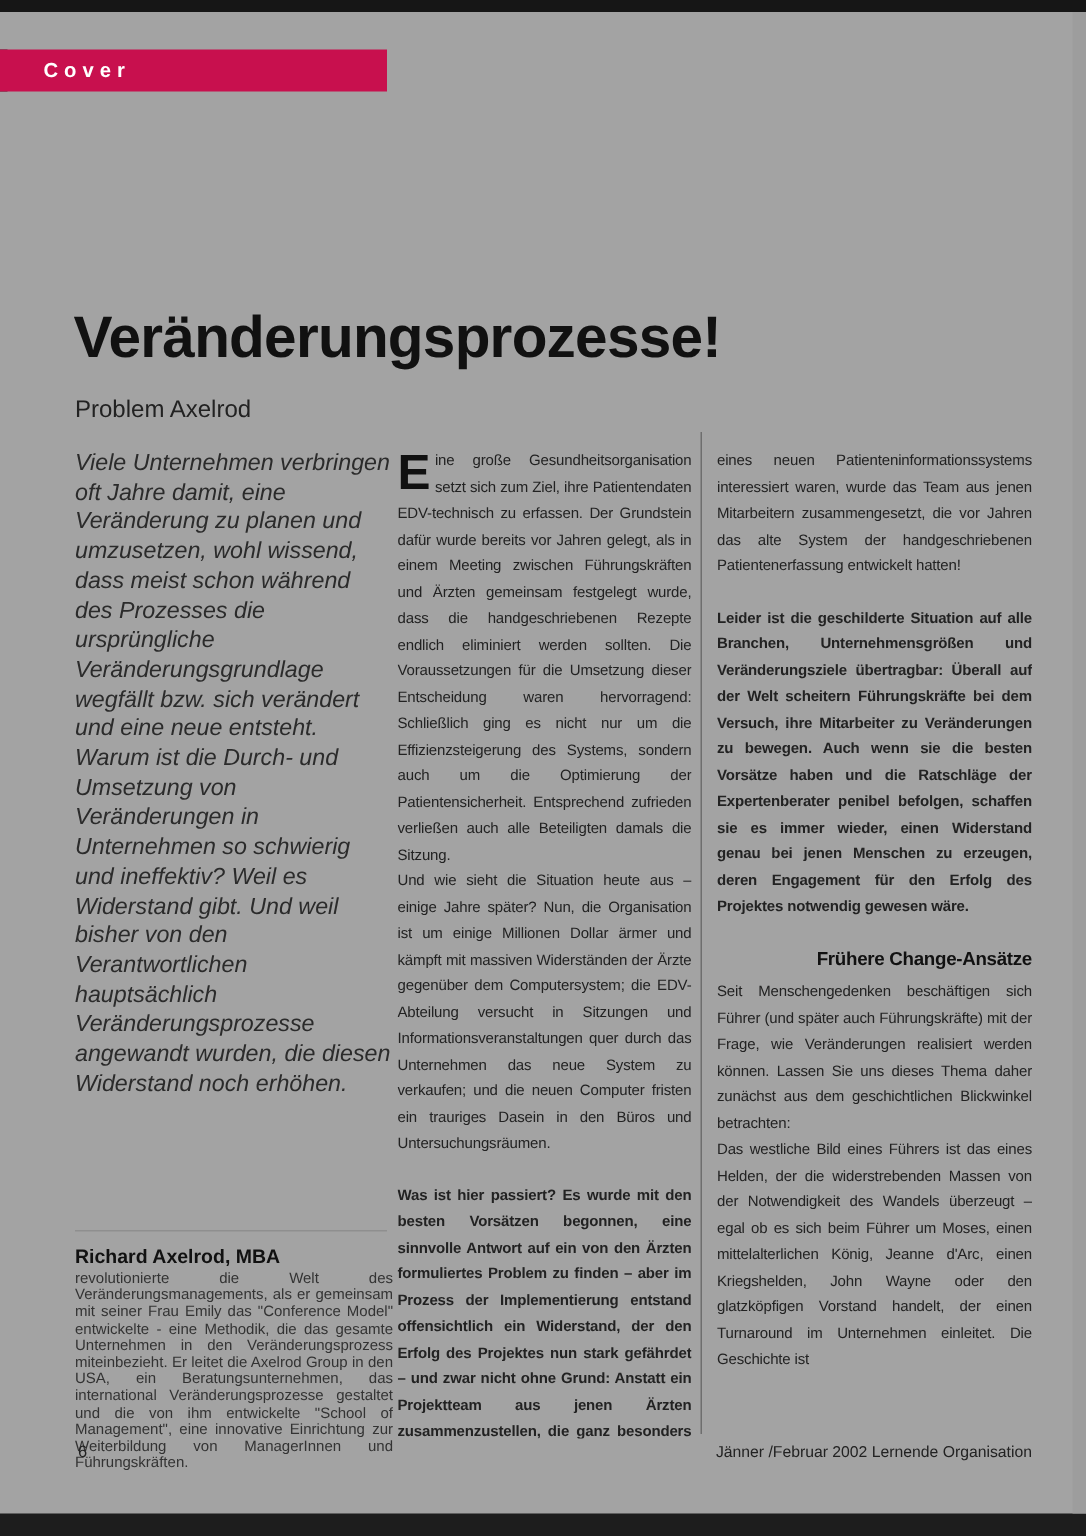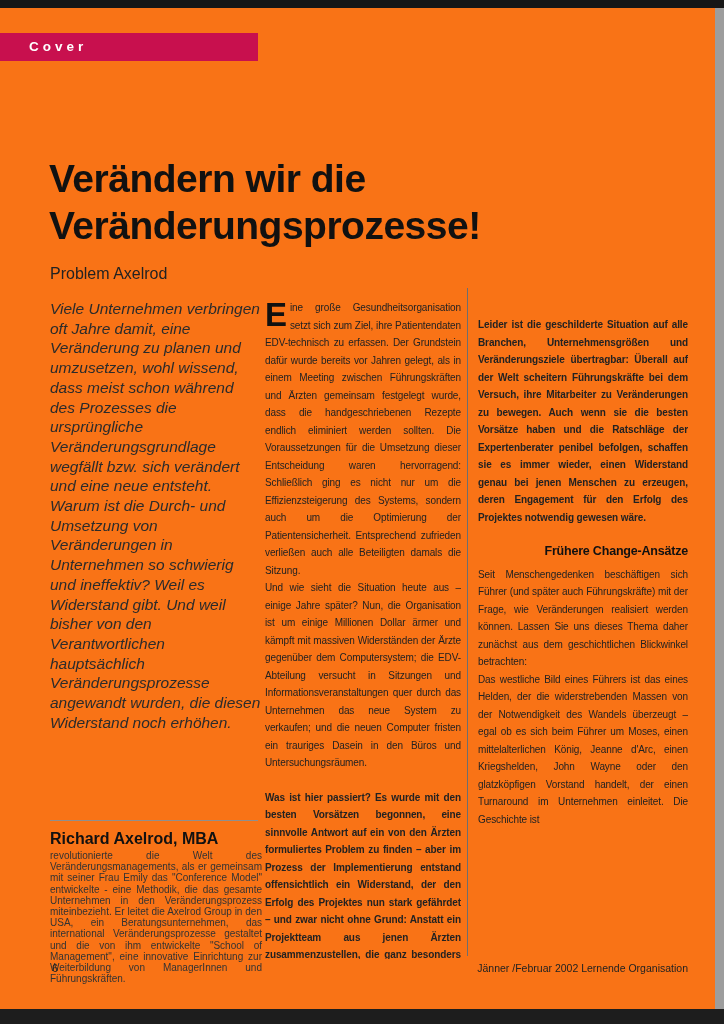--- a/index.html
+++ b/index.html
@@ -1,17 +1,17 @@
 <!DOCTYPE html>
 <html lang="de"><head>
 <meta charset="utf-8">
 <style>
   html,body{margin:0;padding:0;background:#e8e8e8;}
   .scan{
-    position:relative;width:724px;height:1024px;background:#f97316;
+    position:relative;width:724px;height:1024px;background:#a3a3a3;
     font-family:"Liberation Sans","DejaVu Sans",sans-serif;color:#1a1a1a;
     overflow:hidden;margin:0 auto;
   }
   .edge-top{position:absolute;left:0;top:0;width:724px;height:8px;background:#161616;}
   .edge-bottom{position:absolute;left:0;top:1009px;width:724px;height:15px;background:#1d1d1d;}
   .edge-right{position:absolute;left:715px;top:8px;width:9px;height:1001px;background:#9d9d9d;}
   .edge-left-sliver{position:absolute;left:0;top:33px;width:5px;height:28px;background:#2a2a2a;}
 
   .cover-bar{
     position:absolute;left:0;top:33px;width:258px;height:28px;
@@ -38,58 +38,59 @@
   .dropcap{
     float:left;font-weight:bold;font-size:33px;line-height:27px;
     padding:2px 3px 0 0;color:#111;
   }
   .col-divider{position:absolute;left:467px;top:288px;width:1px;height:668px;background:#6e6e6e;}
 
   h3.change-heading{margin:17px 0 5px 0;font-size:12.5px;font-weight:bold;color:#111;letter-spacing:-0.2px;text-align:right;}
 
   .bio{position:absolute;left:50px;top:820px;width:212px;}
   .bio-rule{width:208px;height:1px;background:#8f8f8f;margin-bottom:9px;}
-  .bio-name{font-size:16px;font-weight:bold;margin-bottom:2px;color:#111;}
+  .bio-name{font-size:13px;font-weight:bold;margin-bottom:2px;color:#111;}
   .bio-text{font-size:10px;line-height:11.2px;text-align:justify;color:#333;margin:0;}
 
   .footer-page-number{position:absolute;left:52px;top:962px;font-size:11px;color:#222;}
   .footer-issue{position:absolute;right:36px;top:962px;font-size:10.5px;color:#222;}
 </style>
 </head>
 <body>
 
 <div class="scan">
 
   <div class="edge-top"></div>
   <div class="edge-bottom"></div>
   <div class="edge-right"></div>
   <div class="edge-left-sliver"></div>
 
   <div class="cover-bar" id="cover-bar" style="background: rgb(200, 16, 78);">
     <span>Cover</span>
   </div>
 
-  <h1 class="title"><span>Verändern wir die</span><br><span>Veränderungsprozesse!</span></h1>
+  <h1 class="title"><br><span>Veränderungsprozesse!</span></h1>
 
   <div class="author">Problem Axelrod</div>
 
   <div class="col intro-col">
     <p>Viele Unternehmen verbringen oft Jahre damit, eine Veränderung zu planen und umzusetzen, wohl wissend, dass meist schon während des Prozesses die ursprüngliche Veränderungsgrundlage wegfällt bzw. sich verändert und eine neue entsteht.</p>
     <p>Warum ist die Durch- und Umsetzung von Veränderungen in Unternehmen so schwierig und ineffektiv? Weil es Widerstand gibt. Und weil bisher von den Verantwortlichen hauptsächlich Veränderungsprozesse angewandt wurden, die diesen Widerstand noch erhöhen.</p>
   </div>
 
   <div class="col body-col middle-col">
     <p><span class="dropcap">E</span><span>ine große Gesundheitsorganisation setzt sich zum Ziel, ihre Patientendaten EDV-technisch zu erfassen. Der Grundstein dafür wurde bereits vor Jahren gelegt, als in einem Meeting zwischen Führungskräften und Ärzten gemeinsam festgelegt wurde, dass die handgeschriebenen Rezepte endlich eliminiert werden sollten. Die Voraussetzungen für die Umsetzung dieser Entscheidung waren hervorragend: Schließlich ging es nicht nur um die Effizienzsteigerung des Systems, sondern auch um die Optimierung der Patientensicherheit. Entsprechend zufrieden verließen auch alle Beteiligten damals die Sitzung.</span></p>
     <p>Und wie sieht die Situation heute aus – einige Jahre später? Nun, die Organisation ist um einige Millionen Dollar ärmer und kämpft mit massiven Widerständen der Ärzte gegenüber dem Computersystem; die EDV-Abteilung versucht in Sitzungen und Informationsveranstaltungen quer durch das Unternehmen das neue System zu verkaufen; und die neuen Computer fristen ein trauriges Dasein in den Büros und Untersuchungsräumen.</p>
     <p class="spaced">Was ist hier passiert? Es wurde mit den besten Vorsätzen begonnen, eine sinnvolle Antwort auf ein von den Ärzten formuliertes Problem zu finden – aber im Prozess der Implementierung entstand offensichtlich ein Widerstand, der den Erfolg des Projektes nun stark gefährdet – und zwar nicht ohne Grund: Anstatt ein Projektteam aus jenen Ärzten zusammenzustellen, die ganz besonders am Aufbau</p>
   </div>
 
   <div class="col-divider"></div>
 
   <div class="col body-col right-col">
+    <p>eines neuen Patienteninformationssystems interessiert waren, wurde das Team aus jenen Mitarbeitern zusammengesetzt, die vor Jahren das alte System der handgeschriebenen Patientenerfassung entwickelt hatten!</p>
     <p class="spaced">Leider ist die geschilderte Situation auf alle Branchen, Unternehmensgrößen und Veränderungsziele übertragbar: Überall auf der Welt scheitern Führungskräfte bei dem Versuch, ihre Mitarbeiter zu Veränderungen zu bewegen. Auch wenn sie die besten Vorsätze haben und die Ratschläge der Expertenberater penibel befolgen, schaffen sie es immer wieder, einen Widerstand genau bei jenen Menschen zu erzeugen, deren Engagement für den Erfolg des Projektes notwendig gewesen wäre.</p>
     <h3 class="change-heading">Frühere Change-Ansätze</h3>
     <p>Seit Menschengedenken beschäftigen sich Führer (und später auch Führungskräfte) mit der Frage, wie Veränderungen realisiert werden können. Lassen Sie uns dieses Thema daher zunächst aus dem geschichtlichen Blickwinkel betrachten:</p>
     <p>Das westliche Bild eines Führers ist das eines Helden, der die widerstrebenden Massen von der Notwendigkeit des Wandels überzeugt – egal ob es sich beim Führer um Moses, einen mittelalterlichen König, Jeanne d'Arc, einen Kriegshelden, John Wayne oder den glatzköpfigen Vorstand handelt, der einen Turnaround im Unternehmen einleitet. Die Geschichte ist</p>
   </div>
 
   <div class="bio">
     <div class="bio-rule"></div>
     <div class="bio-name">Richard Axelrod, MBA</div>
     <p class="bio-text">revolutionierte die Welt des Veränderungsmanagements, als er gemeinsam mit seiner Frau Emily das "Conference Model" entwickelte - eine Methodik, die das gesamte Unternehmen in den Veränderungsprozess miteinbezieht. Er leitet die Axelrod Group in den USA, ein Beratungsunternehmen, das international Veränderungsprozesse gestaltet und die von ihm entwickelte "School of Management", eine innovative Einrichtung zur Weiterbildung von ManagerInnen und Führungskräften.</p>

